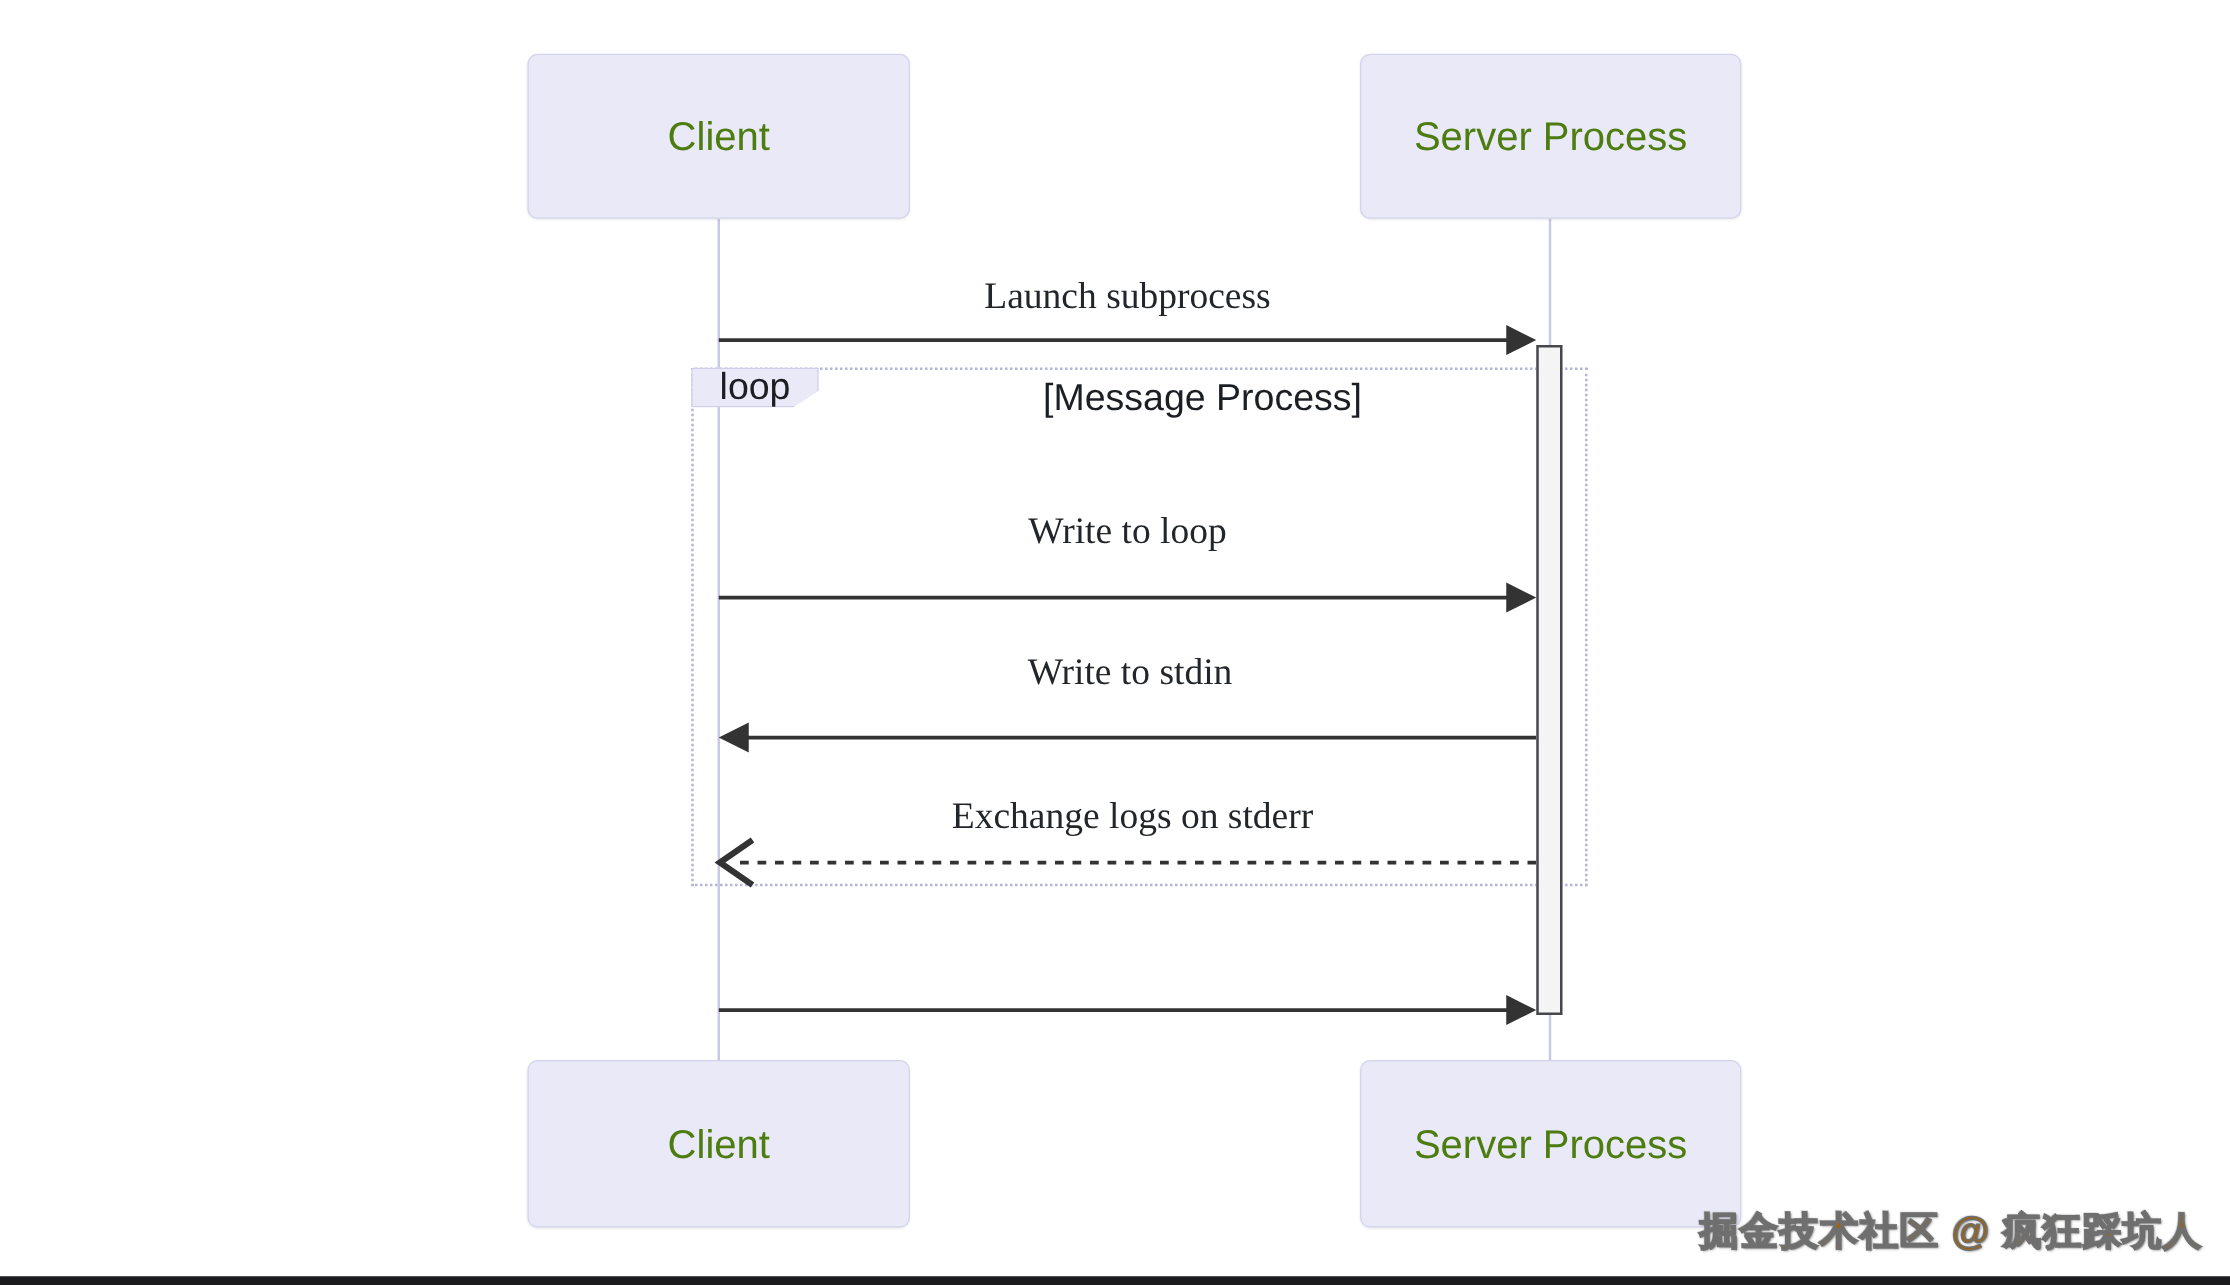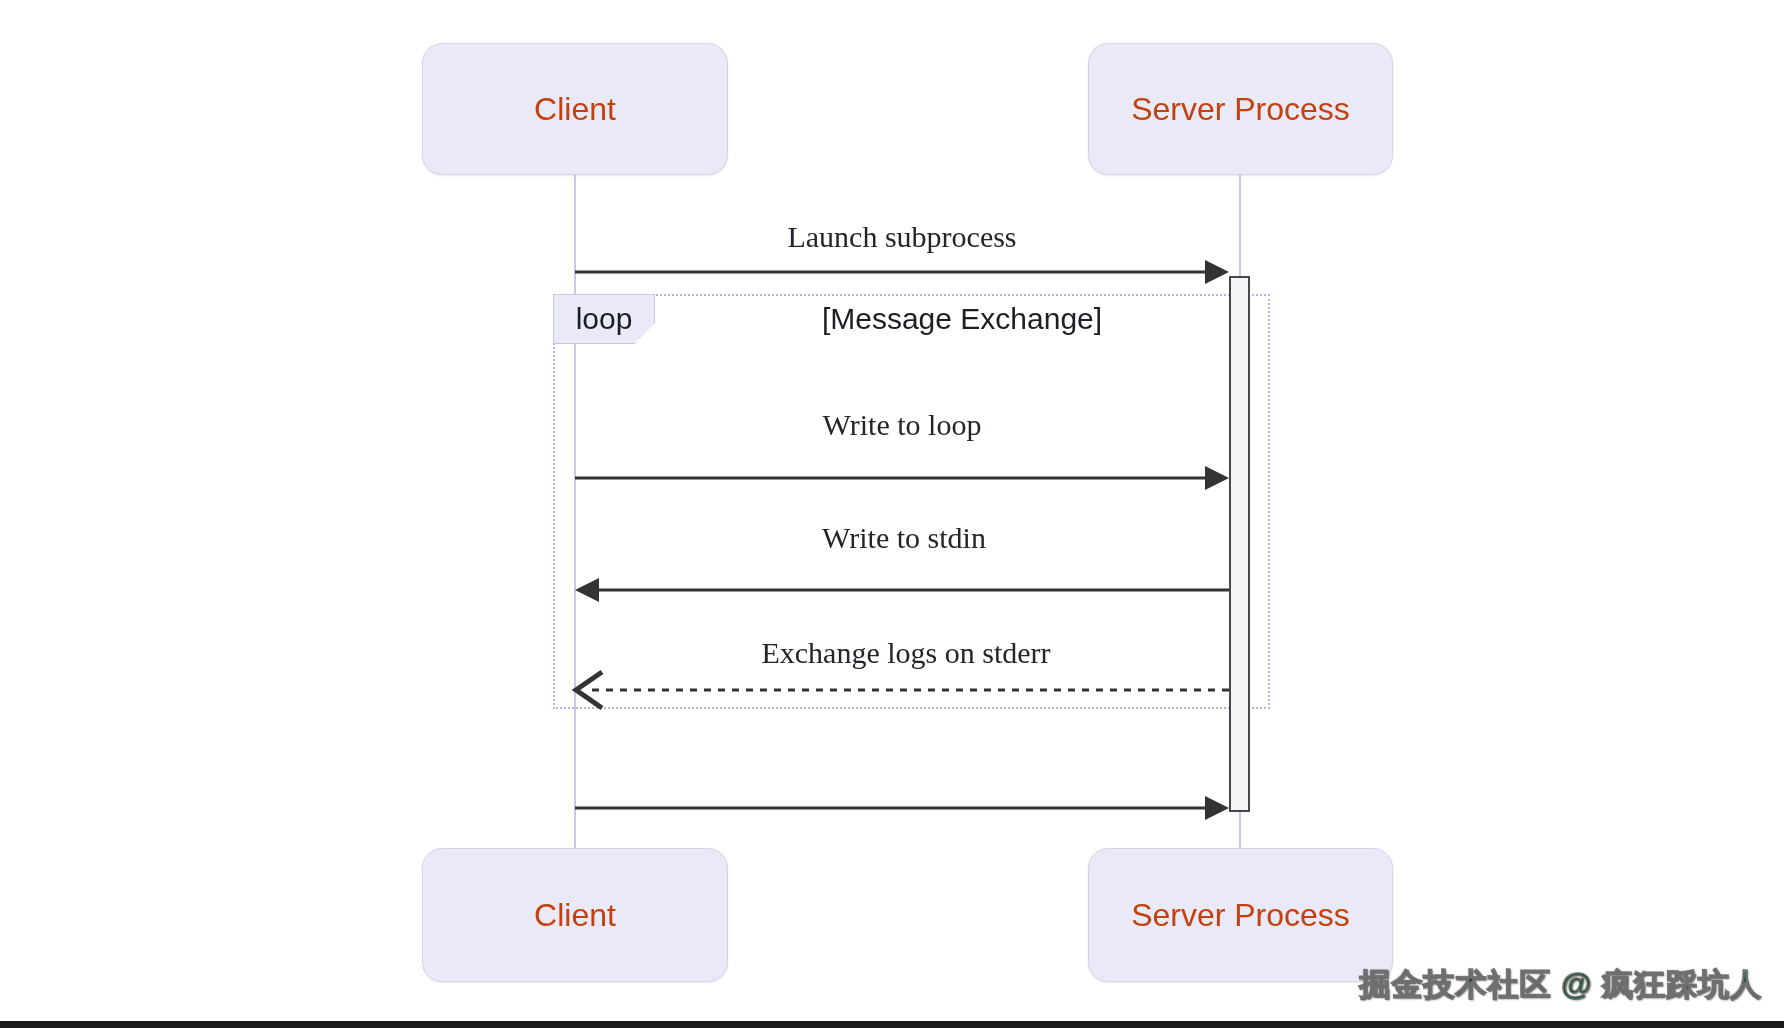--- a/index.html
+++ b/index.html
@@ -11,27 +11,27 @@
     overflow: hidden;
     font-family: "Liberation Sans", "DejaVu Sans", sans-serif;
     color: #21252b;
   }
 
   
   .actor {
     position: absolute;
     background: #e9e9f8;
     border: 1.5px solid #d3d3ea;
-    border-radius: 20px;
+    border-radius: 8px;
     box-shadow: 0 1px 2px rgba(60,60,100,0.10);
     display: flex;
     align-items: center;
     justify-content: center;
     font-size: 32px;
-    color: #c2410c;
+    color: #4d7c0f;
     box-sizing: border-box;
   }
   .actor.top-client  { left: 422px;  top: 43px;  width: 306px; height: 132px; }
   .actor.top-server  { left: 1088px; top: 43px;  width: 305px; height: 132px; }
   .actor.bot-client  { left: 422px;  top: 848px; width: 306px; height: 134px; }
   .actor.bot-server  { left: 1088px; top: 848px; width: 305px; height: 134px; }
 
   
   .lifeline {
     position: absolute;
@@ -49,21 +49,21 @@
     position: absolute;
     left: 553px; top: 294px;
     width: 717px; height: 415px;
     border: 2px dotted #b4b4de;
     box-sizing: border-box;
     z-index: 1;
   }
   .loop-label {
     position: absolute;
     left: 553px; top: 294px;
-    width: 102px; height: 50px;
+    width: 102px; height: 32px;
     background: #e9e9f8;
     border: 1.5px solid #c5c5e4;
     box-sizing: border-box;
     display: flex;
     align-items: center;
     justify-content: center;
     font-size: 30px;
     color: #1b1f24;
     clip-path: polygon(0 0, 100% 0, 100% 58%, 80% 100%, 0 100%);
     z-index: 2;
@@ -116,21 +116,21 @@
   }
 
   
   .watermark {
     position: absolute;
     right: 22px;
     top: 964px;
     font-size: 31px;
     font-weight: bold;
     letter-spacing: 1px;
-    color: #14532d;
+    color: #a16207;
     -webkit-text-stroke: 1.2px #6f6f6f;
     text-shadow: 1px 1px 2px rgba(70,70,70,0.85), -1px -1px 1px rgba(120,120,120,0.5);
     white-space: nowrap;
     z-index: 4;
   }
 
   
   .bottom-bar {
     position: absolute;
     left: 0; bottom: 0;
@@ -144,21 +144,21 @@
 
 <div id="canvas">
 
   <div class="lifeline client"></div>
   <div class="lifeline server"></div>
 
   <div class="loop-box"></div>
   <div class="loop-label">
     <span>loop</span>
   </div>
-  <div class="loop-title">[Message Exchange]</div>
+  <div class="loop-title">[Message Process]</div>
 
   <div class="activation"></div>
 
   <svg id="arrow-layer" viewBox="0 0 1784 1028" xmlns="http://www.w3.org/2000/svg">
 
     <g>
       <line x1="575" y1="272" x2="1212" y2="272" stroke="#333333" stroke-width="3"></line>
       <polygon points="1229,272 1205,260 1205,284" fill="#333333"></polygon>
     </g>
 

